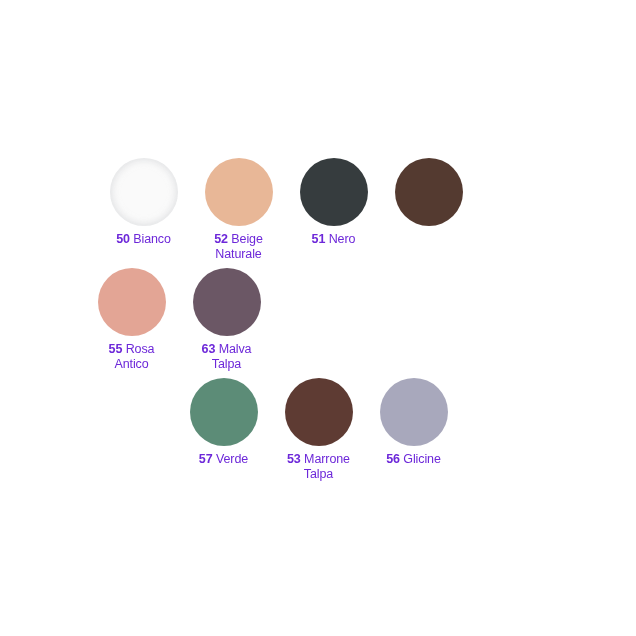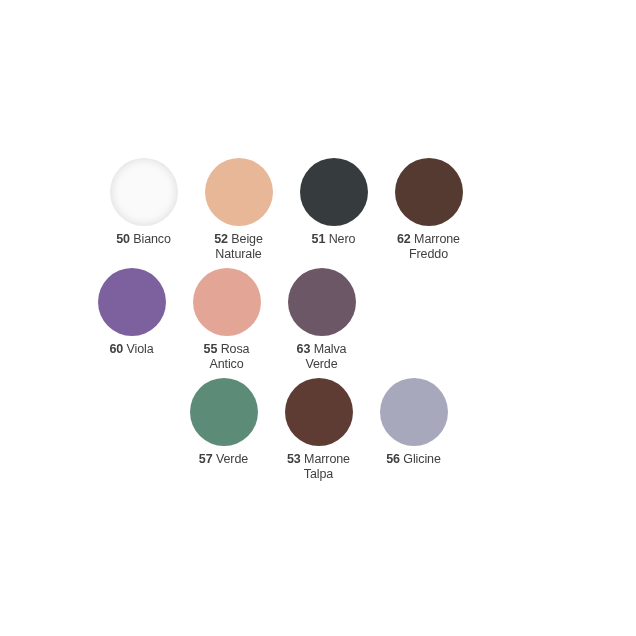--- a/index.html
+++ b/index.html
@@ -52,21 +52,21 @@
   
   .swatch-disc.is-pale {
     box-shadow: inset 0 0 7px 2px rgba(205, 208, 212, 0.55);
   }
 
   .swatch-label {
     margin-top: 6px;
     text-align: center;
     font-size: 12.5px;
     line-height: 14.5px;
-    color: #404040;
+    color: #6d28d9;
     letter-spacing: -0.1px;
     white-space: pre-line;
     max-width: 93px;
   }
 
   .swatch-code {
     font-weight: bold;
   }
 
   .swatch-name {
@@ -87,38 +87,32 @@
         <div class="swatch-disc" style="background: rgb(232, 183, 151);"></div>
         <div class="swatch-label"><span class="swatch-code">52</span> <span class="swatch-name">Beige
 Naturale</span></div>
       </div>
       <div class="swatch-cell">
         <div class="swatch-disc" style="background: rgb(54, 60, 62);"></div>
         <div class="swatch-label"><span class="swatch-code">51</span> <span class="swatch-name">Nero</span></div>
       </div>
       <div class="swatch-cell">
         <div class="swatch-disc" style="background: rgb(84, 58, 48);"></div>
-        <div class="swatch-label"><span class="swatch-code">62</span> <span class="swatch-name">Marrone
-Freddo</span></div>
       </div>
     </div>
   <div class="swatch-row" id="swatch-row-2">
-      <div class="swatch-cell">
-        <div class="swatch-disc" style="background: rgb(124, 97, 158);"></div>
-        <div class="swatch-label"><span class="swatch-code">60</span> <span class="swatch-name">Viola</span></div>
-      </div>
       <div class="swatch-cell">
         <div class="swatch-disc" style="background: rgb(227, 165, 149);"></div>
         <div class="swatch-label"><span class="swatch-code">55</span> <span class="swatch-name">Rosa
 Antico</span></div>
       </div>
       <div class="swatch-cell">
         <div class="swatch-disc" style="background: rgb(107, 87, 101);"></div>
         <div class="swatch-label"><span class="swatch-code">63</span> <span class="swatch-name">Malva
-Verde</span></div>
+Talpa</span></div>
       </div>
     </div>
   <div class="swatch-row" id="swatch-row-3">
       <div class="swatch-cell">
         <div class="swatch-disc" style="background: rgb(92, 140, 119);"></div>
         <div class="swatch-label"><span class="swatch-code">57</span> <span class="swatch-name">Verde</span></div>
       </div>
       <div class="swatch-cell">
         <div class="swatch-disc" style="background: rgb(94, 59, 51);"></div>
         <div class="swatch-label"><span class="swatch-code">53</span> <span class="swatch-name">Marrone

